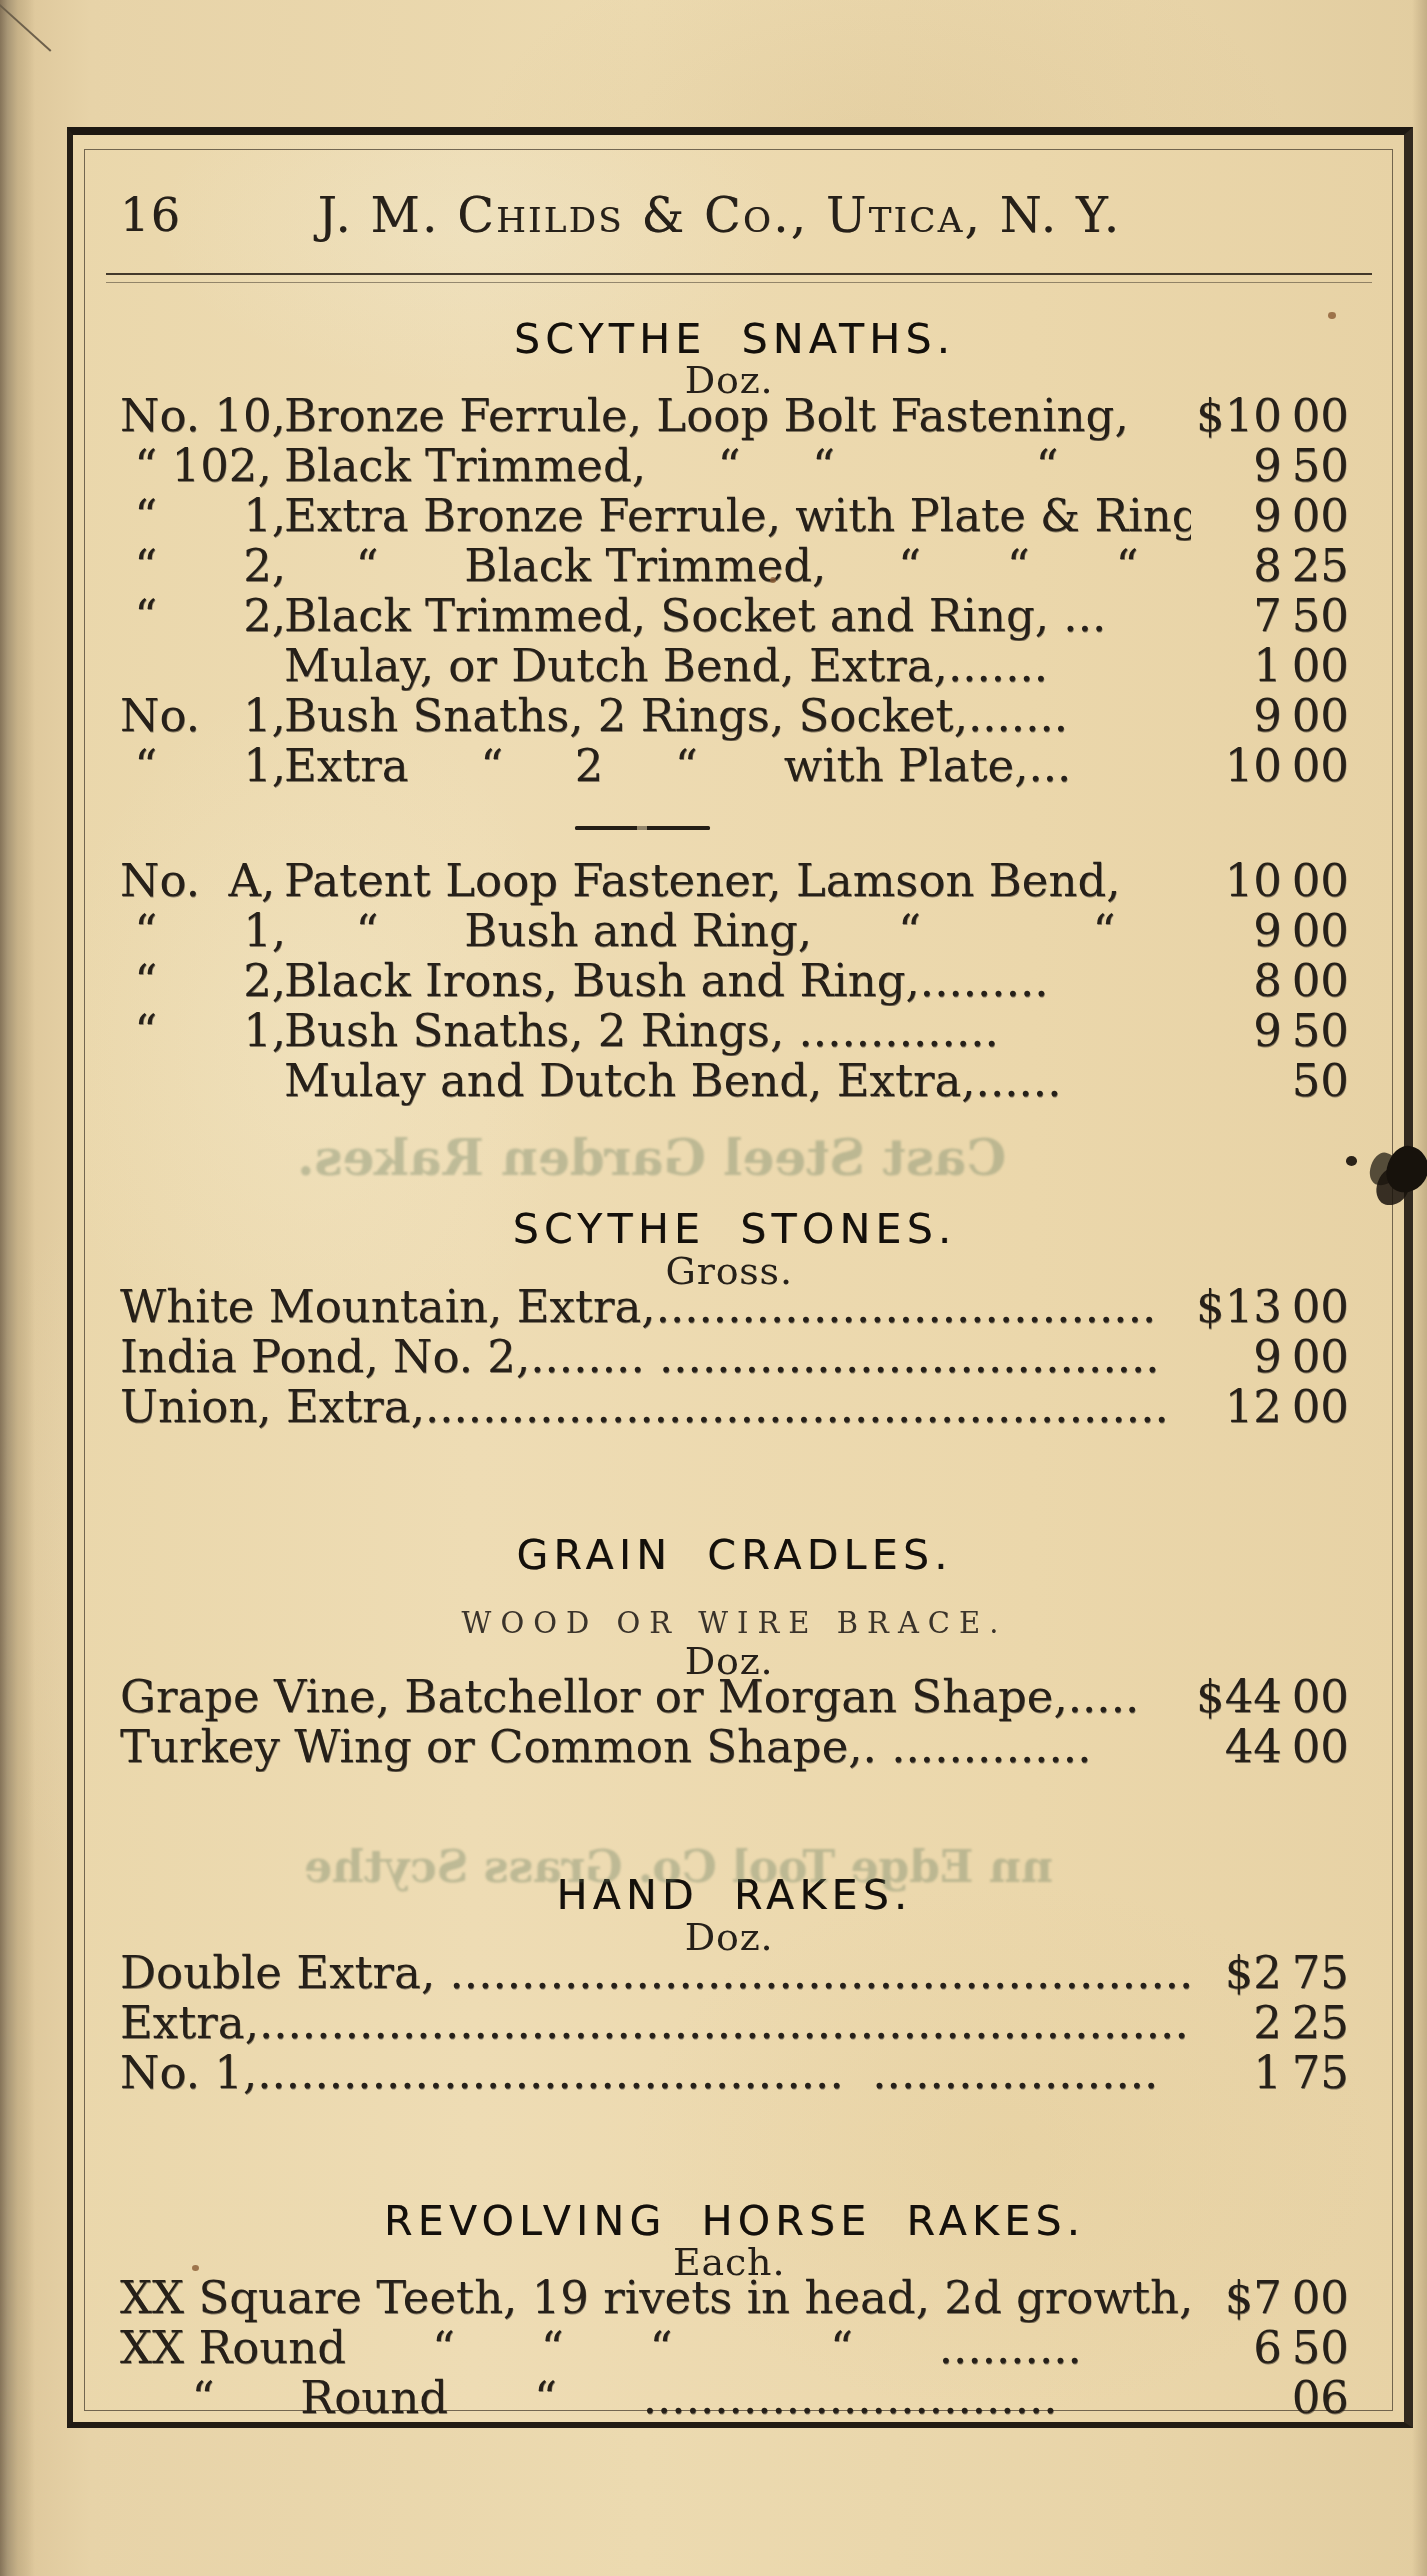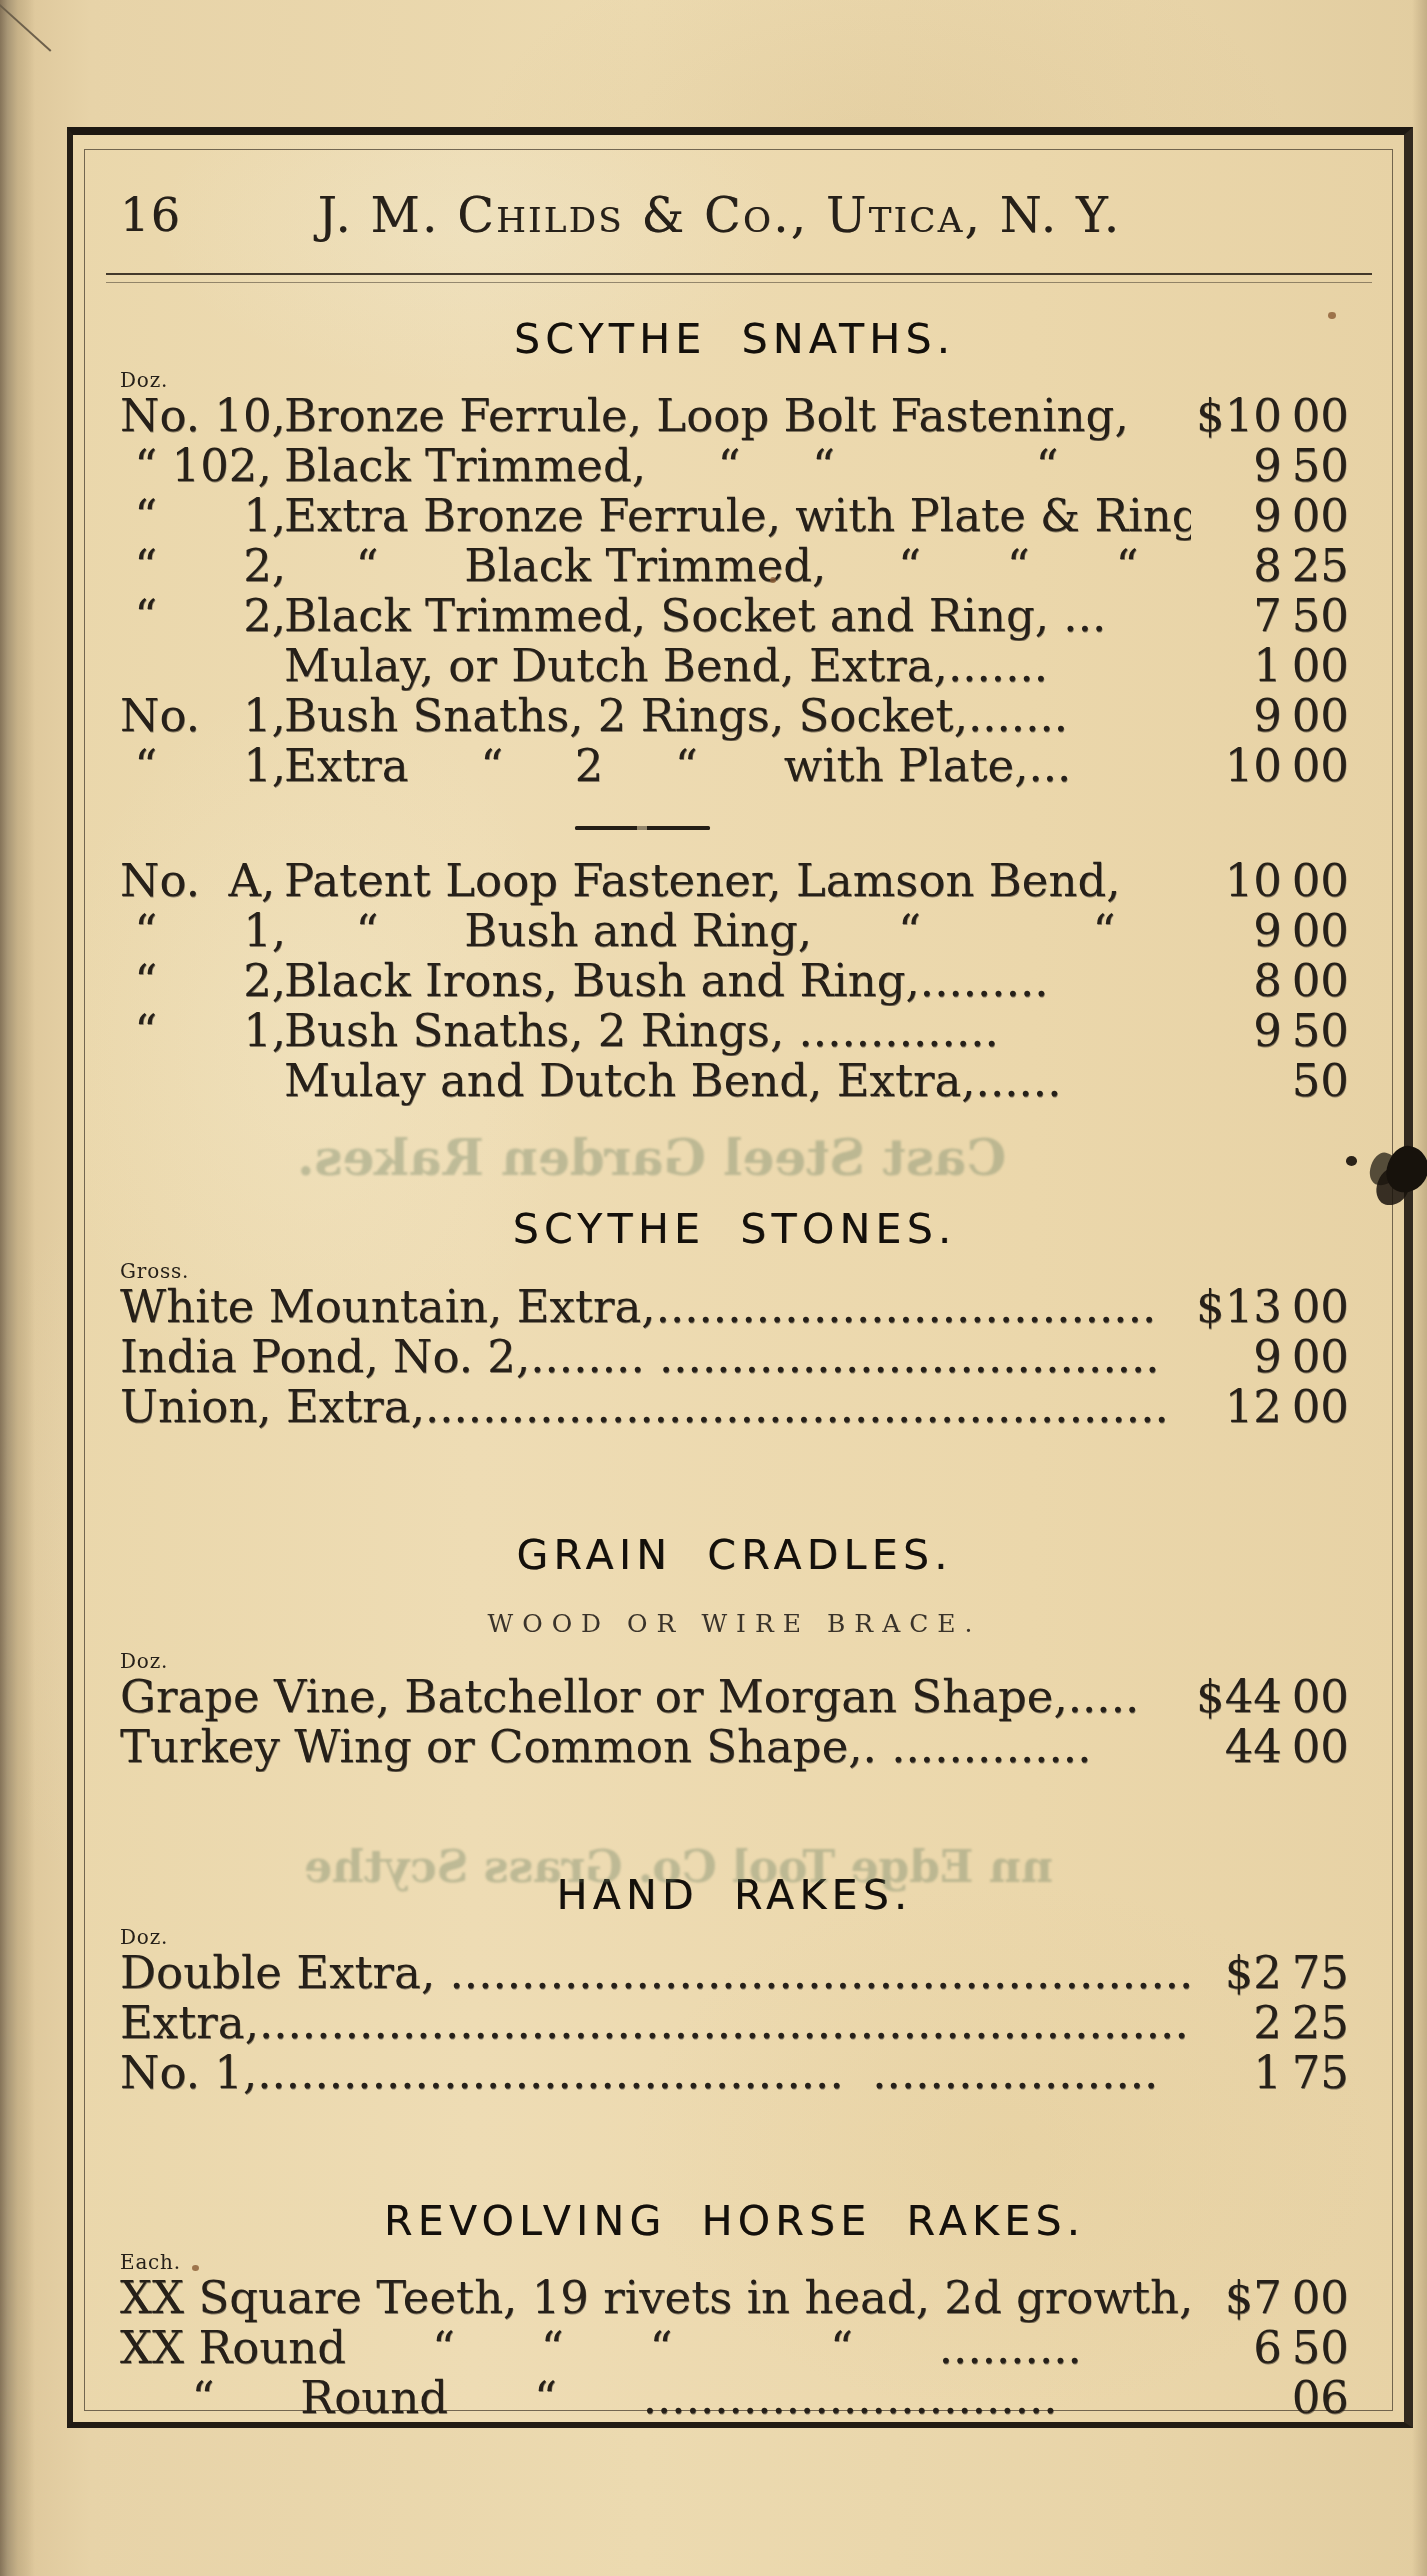--- a/index.html
+++ b/index.html
@@ -34,23 +34,23 @@
   .header-title{flex:1;text-align:center;font-variant:small-caps;font-size:48px;letter-spacing:2.3px;
     position:relative;left:-30px;text-shadow:0.4px 0.4px 0.6px rgba(38,32,25,.55);}
   .header-rule{margin:30px -23px 0 -13.7px;height:6.9px;
     border-top:2.3px solid rgba(38,30,21,.85);border-bottom:1.5px solid rgba(38,30,21,.45);}
 
   .section{margin-top:100px;}
   .section.first{margin-top:33px;}
   .section-title{text-align:center;font-family:"DejaVu Sans","Liberation Sans",sans-serif;
     font-weight:normal;font-size:41px;line-height:47px;letter-spacing:5.3px;word-spacing:16.7px;color:#14100b;
     text-shadow:0.4px 0.4px 0 rgba(20,16,11,.6);}
-  .section-subtitle{text-align:center;font-size:25px;line-height:41px;letter-spacing:9px;
+  .section-subtitle{text-align:center;font-size:29px;line-height:41px;letter-spacing:9px;
     color:#3a332a;margin-top:24px;}
-  .unit-label{text-align:left;font-size:20px;line-height:33px;padding-right:10.7px;margin:1.5px 0 -6px 0;
+  .unit-label{text-align:center;font-size:38px;line-height:33px;padding-right:10.7px;margin:1.5px 0 -6px 0;
     letter-spacing:0.8px;}
   .row{display:flex;height:50px;line-height:50px;font-size:45px;}
   .row span{text-shadow:0.5px 0.5px 0.5px rgba(38,32,25,.5);}
   .num{width:164px;white-space:pre;overflow:hidden;}
   .desc{flex:1;white-space:pre;overflow:hidden;}
   .dollars{width:91px;text-align:right;white-space:pre;}
   .cents{width:67px;text-align:right;}
   .group-divider{height:3.8px;width:135px;margin:35px 0 26px 455px;border-radius:1.5px;
     background:linear-gradient(90deg,#241e16 0 46%,rgba(36,30,22,.45) 46% 53%,#241e16 53% 100%);}
 

